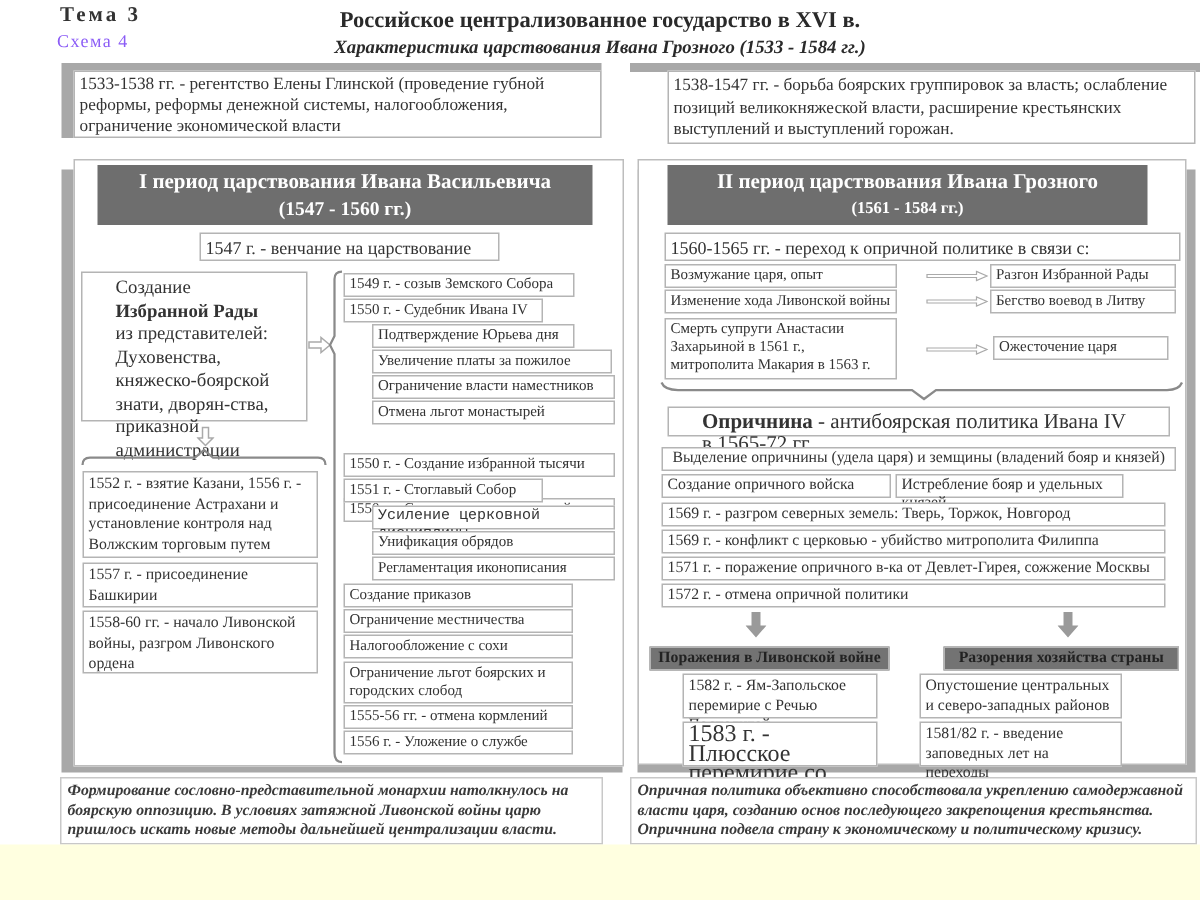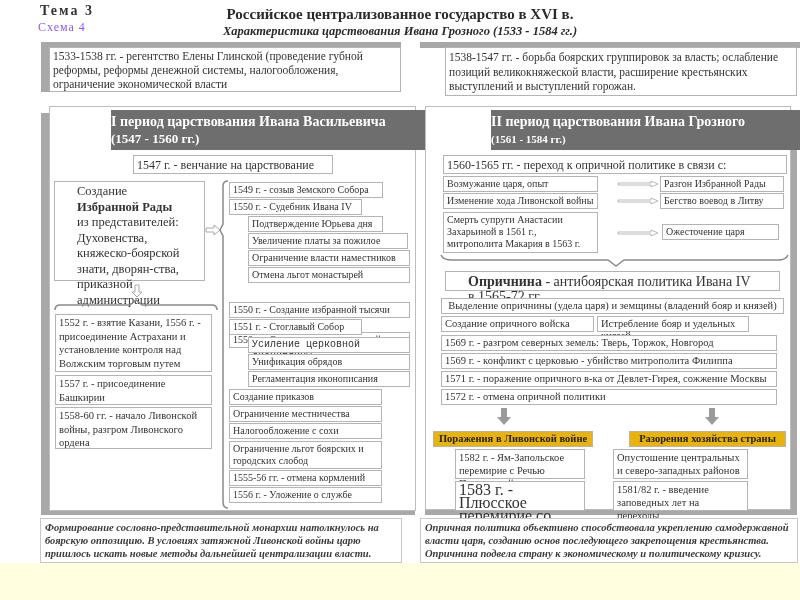--- a/index.html
+++ b/index.html
@@ -15,24 +15,24 @@
 
   
   .panel-shadow { background: #a8a8a8; }
   .panel { background: #fff; border: 1px solid #bdbdbd; }
 
   .box { position: absolute; background: #fff; border: 1px solid #b4b4b4; font-size: 10.5px; line-height: 13px; padding: 1px 3px; color: #333; }
   .box.lg { font-size: 12.5px; line-height: 15px; padding: 2px 22px; }
   .box.md { font-size: 11px; line-height: 13px; }
   .box.sm { font-size: 10px; line-height: 12px; }
 
-  .header-dark { position: absolute; background: #6e6e6e; color: #fff; font-weight: bold; font-size: 14px; line-height: 18px; padding-top: 3px; margin-left: 46px; }
+  .header-dark { position: absolute; background: #6e6e6e; color: #fff; font-weight: bold; text-align: center; font-size: 14px; line-height: 18px; padding-top: 3px; }
 
   .bold { font-weight: bold; }
-  .hdr-box { position: absolute; background: #eab308; border: 1px solid #b4b4b4; font-size: 10.5px; font-weight: bold; text-align: center; line-height: 14px; color: #222; }
+  .hdr-box { position: absolute; background: #737373; border: 1px solid #b4b4b4; font-size: 10.5px; font-weight: bold; text-align: center; line-height: 14px; color: #222; }
 
   .concl { position: absolute; background: #fff; border: 1px solid #c8c8c8; font-size: 10.5px; font-style: italic; font-weight: bold; line-height: 13px; padding: 2px 4px; color: #3a3a3a; }
 
   .yellow-band { position: absolute; left: 0; top: 563px; width: 800px; height: 37px; background: #ffffe0; }
   svg { display: block; }
 </style>
 </head>
 <body>
 
 <div class="abs theme-label">Тема 3</div>

